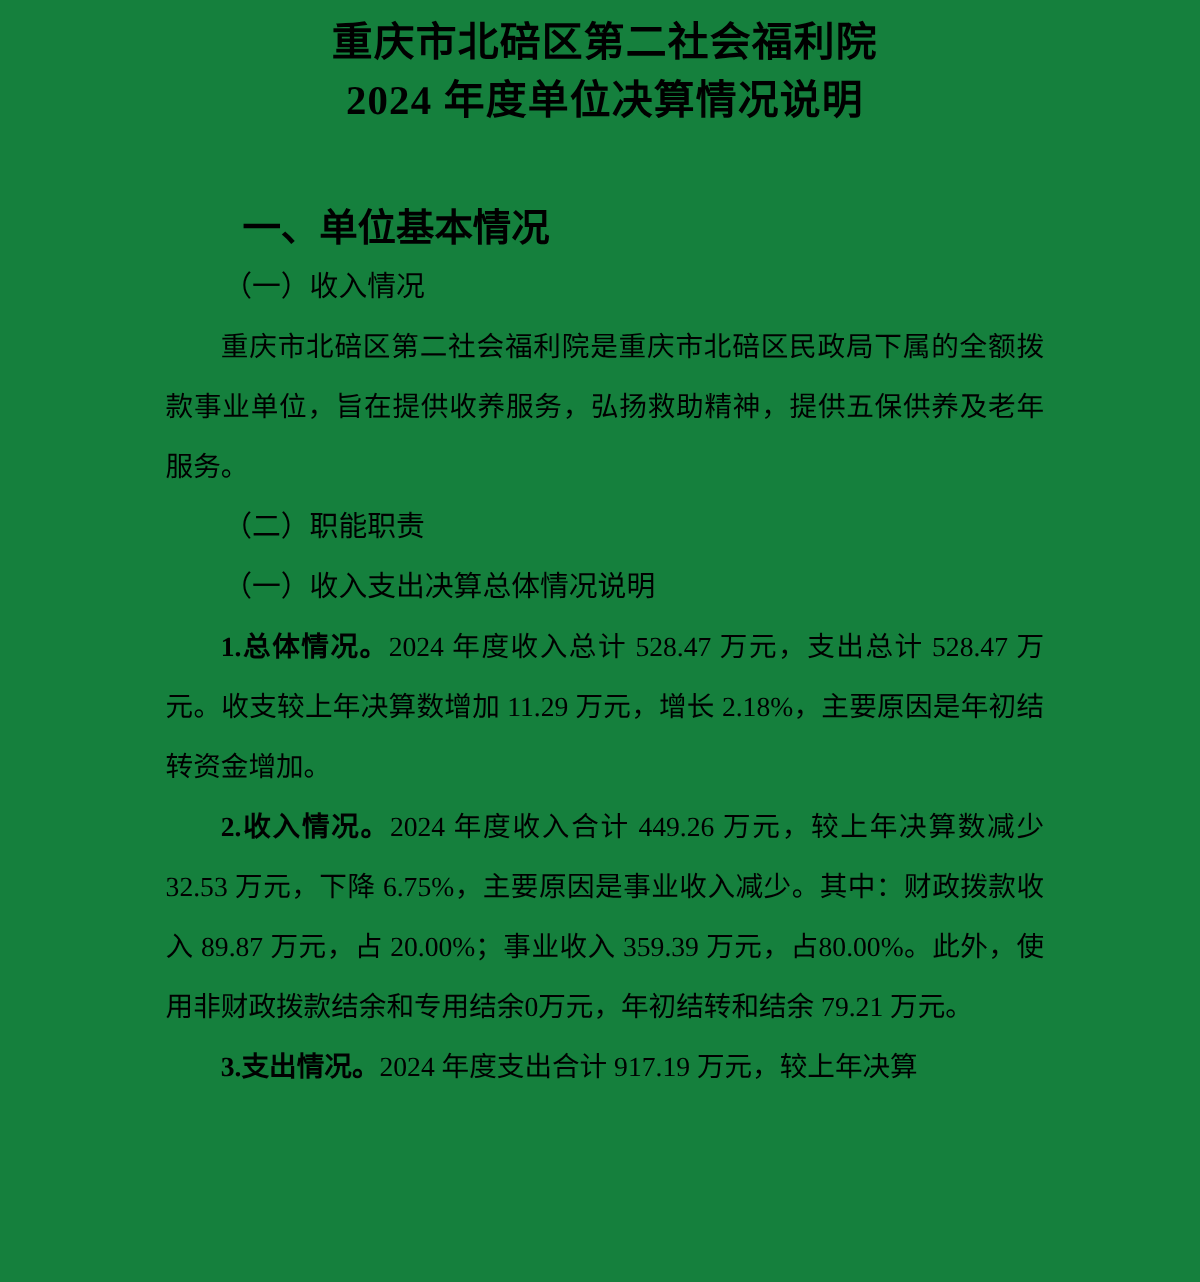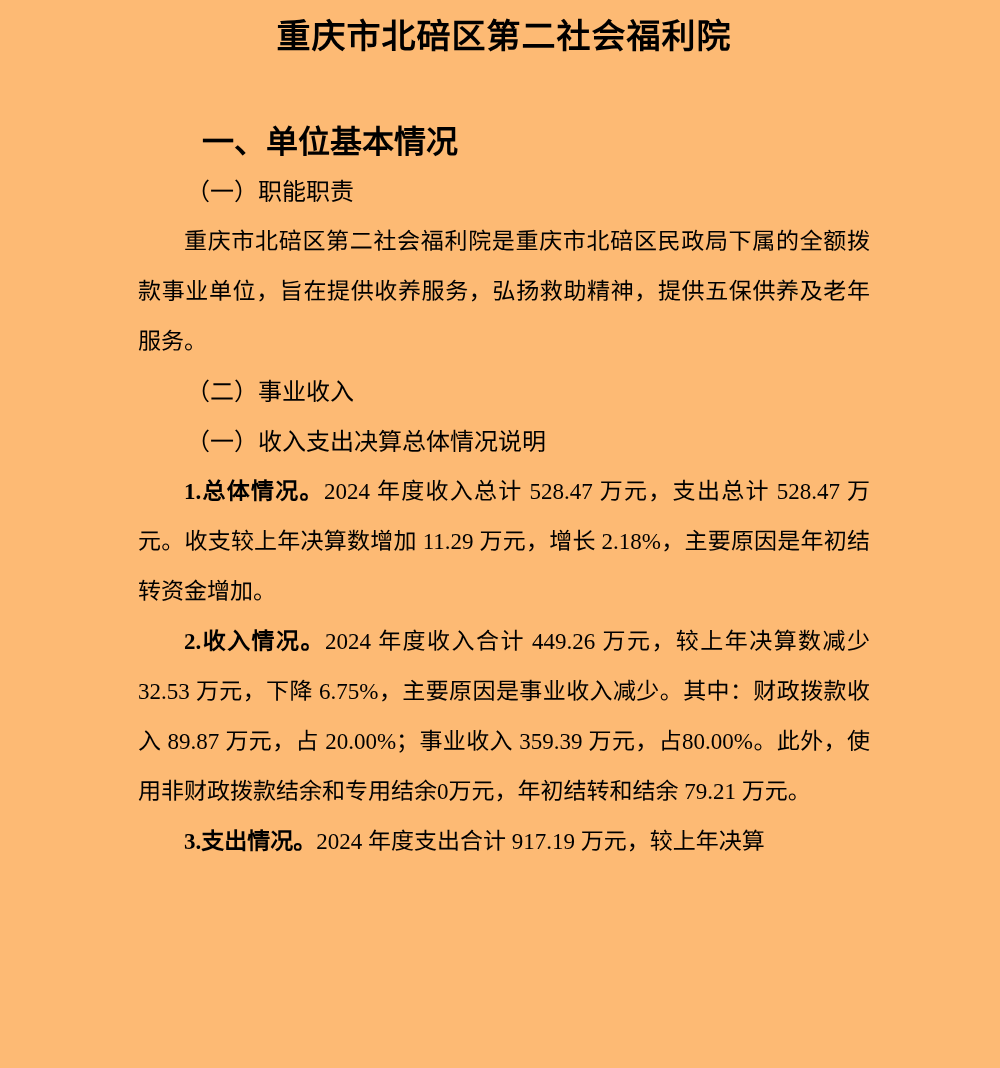--- a/index.html
+++ b/index.html
@@ -4,21 +4,21 @@
 <style>
   html, body {
     margin: 0;
     padding: 0;
     background: #ffffff;
   }
   .page {
     position: relative;
     width: 1000px;
     height: 1068px;
-    background: #fdba74;
+    background: #15803d;
     color: #000000;
     overflow: hidden;
   }
   .content {
     padding: 13px 130px 0 138px;
   }
   .doc-title {
     font-family: "Liberation Serif", "DejaVu Serif", serif;
     font-weight: 700;
     font-size: 34px;
@@ -63,31 +63,32 @@
   }
 </style>
 </head>
 <body>
 
 <div class="page">
   <div class="content">
 
     <div class="doc-title">
       <div>重庆市北碚区第二社会福利院</div>
+      <div>2024 年度单位决算情况说明</div>
     </div>
 
     <div class="doc-body">
 
       <h2 class="h-black">一、单位基本情况</h2>
 
-      <h3 class="h-kai">（一）职能职责</h3>
+      <h3 class="h-kai">（一）收入情况</h3>
 
       <p class="body-p">重庆市北碚区第二社会福利院是重庆市北碚区民政局下属的全额拨款事业单位，旨在提供收养服务，弘扬救助精神，提供五保供养及老年服务。</p>
 
-      <h3 class="h-kai">（二）事业收入</h3>
+      <h3 class="h-kai">（二）职能职责</h3>
 
 
 
       <h3 class="h-kai">（一）收入支出决算总体情况说明</h3>
 
       <p class="body-p"><b class="lead">1.总体情况。</b><span>2024 年度收入总计 528.47 万元，支出总计 528.47 万元。收支较上年决算数增加 11.29 万元，增长 2.18%，主要原因是年初结转资金增加。</span></p>
 
       <p class="body-p"><b class="lead">2.收入情况。</b><span>2024 年度收入合计 449.26 万元，较上年决算数减少 32.53 万元，下降 6.75%，主要原因是事业收入减少。其中：财政拨款收入 89.87 万元，占 20.00%；事业收入 359.39 万元，占80.00%。此外，使用非财政拨款结余和专用结余0万元，年初结转和结余 79.21 万元。</span></p>
 
       <p class="body-p"><b class="lead">3.支出情况。</b><span>2024 年度支出合计 917.19 万元，较上年决算</span></p>

